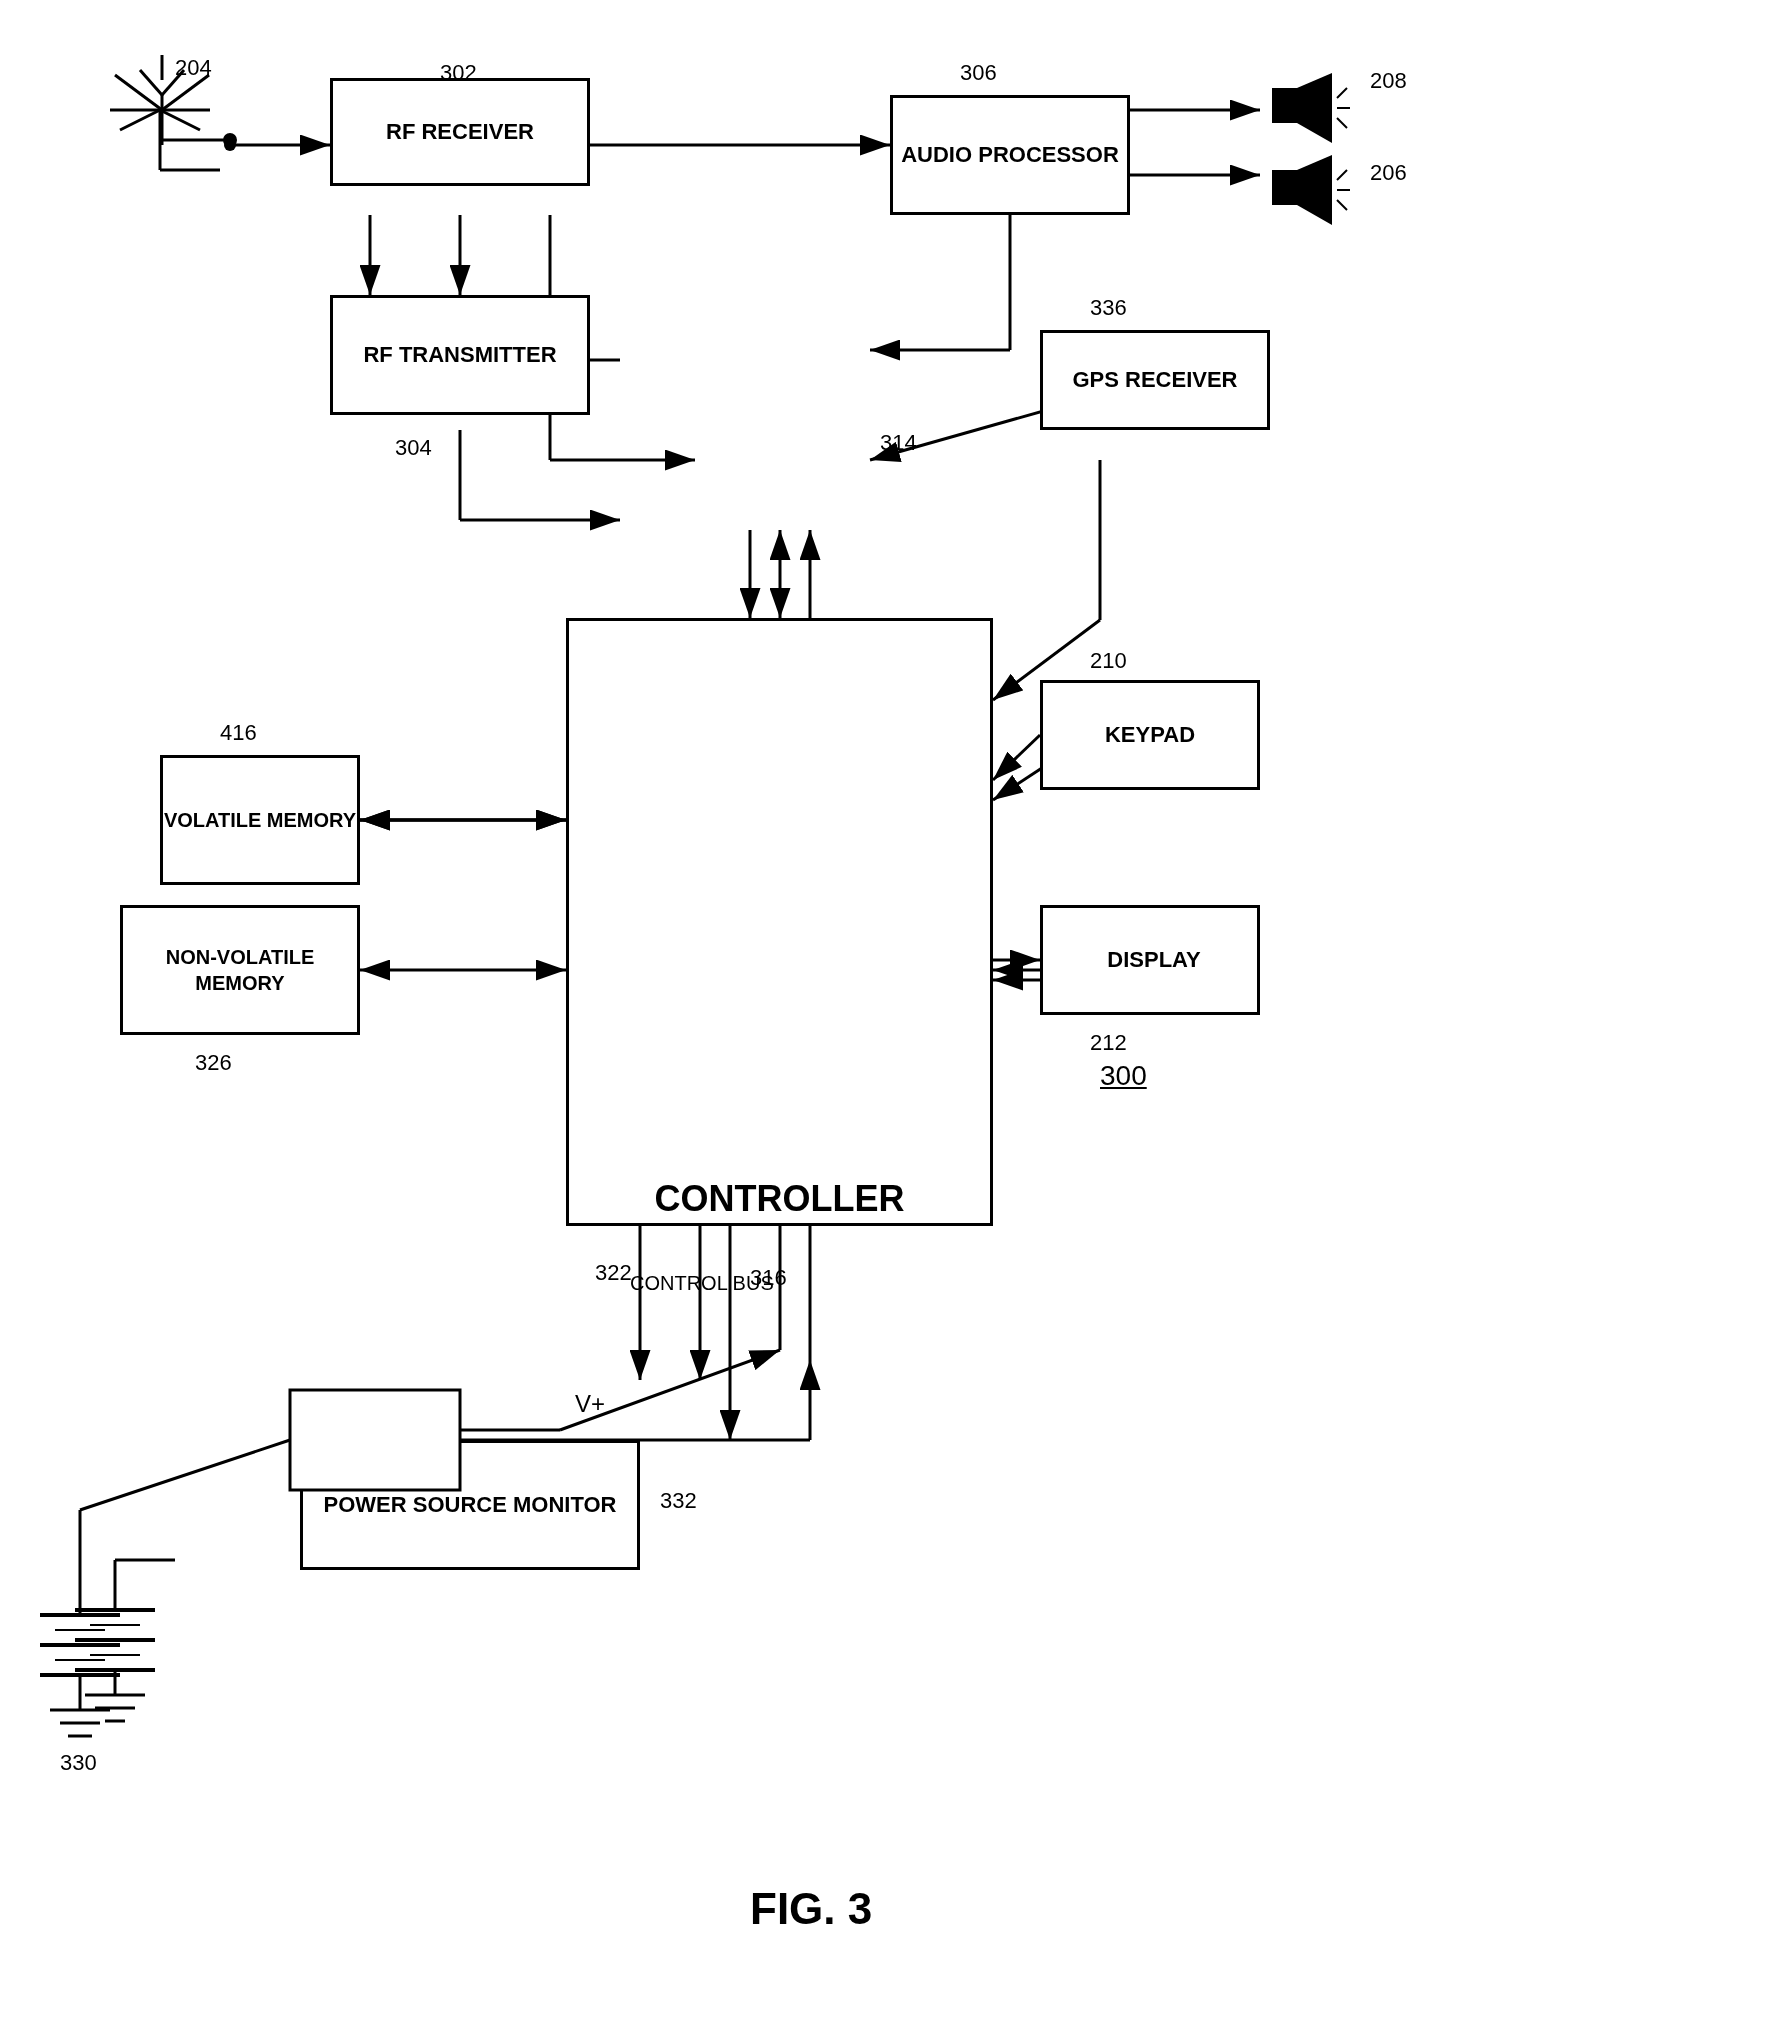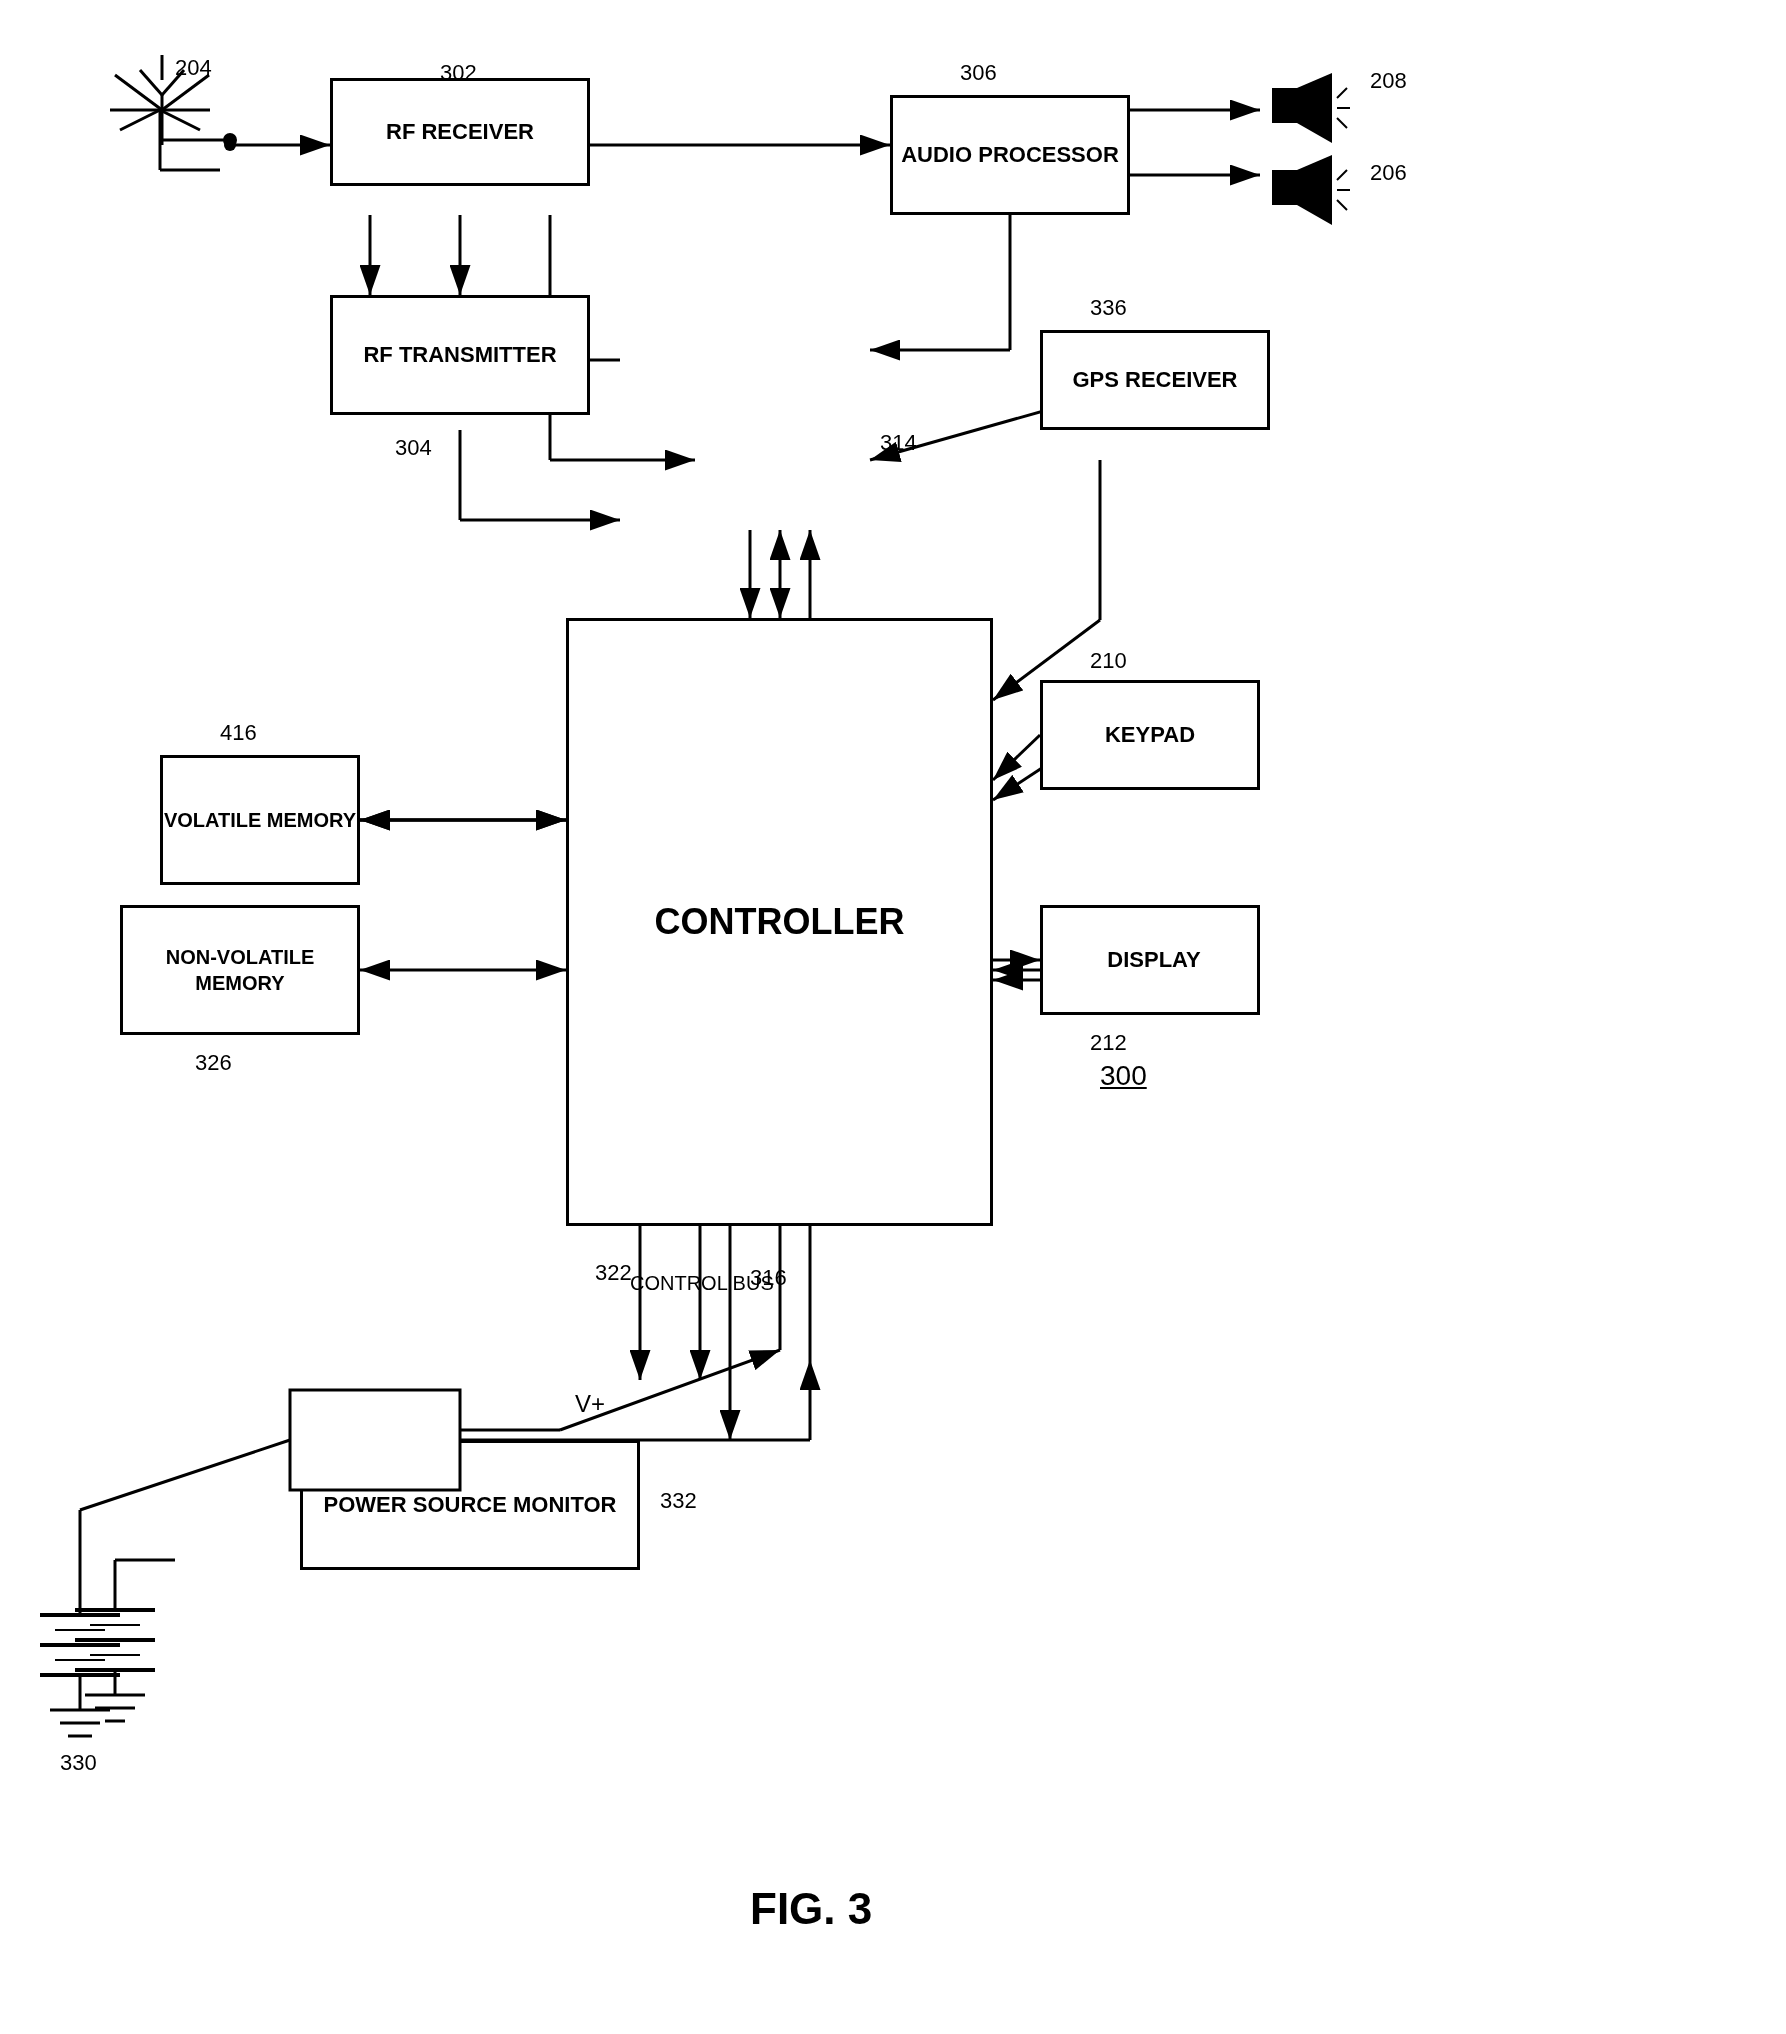--- a/index.html
+++ b/index.html
@@ -173,21 +173,21 @@
   </div>
   <div class="label" style="left:1370px;top:160px;font-size:22px;">206</div>
 
   <div class="label" style="left:880px;top:430px;">314</div>
 
   <div class="block" style="left:1040px;top:330px;width:230px;height:100px;">
     <span>GPS RECEIVER</span>
   </div>
   <div class="label" style="left:1090px;top:295px;">336</div>
 
-  <div class="block" style="left:566px;top:618px;width:427px;height:608px;font-size:36px;">
+  <div class="block" style="left:566px;top:618px;width:427px;height:608px;font-size:36px;align-items:flex-end;">
     <span>CONTROLLER</span>
   </div>
 
   <div class="block" style="left:160px;top:755px;width:200px;height:130px;font-size:20px;">
     <span>VOLATILE
 MEMORY</span>
   </div>
   <div class="label" style="left:220px;top:720px;">416</div>
 
   <div class="block" style="left:120px;top:905px;width:240px;height:130px;font-size:20px;">

